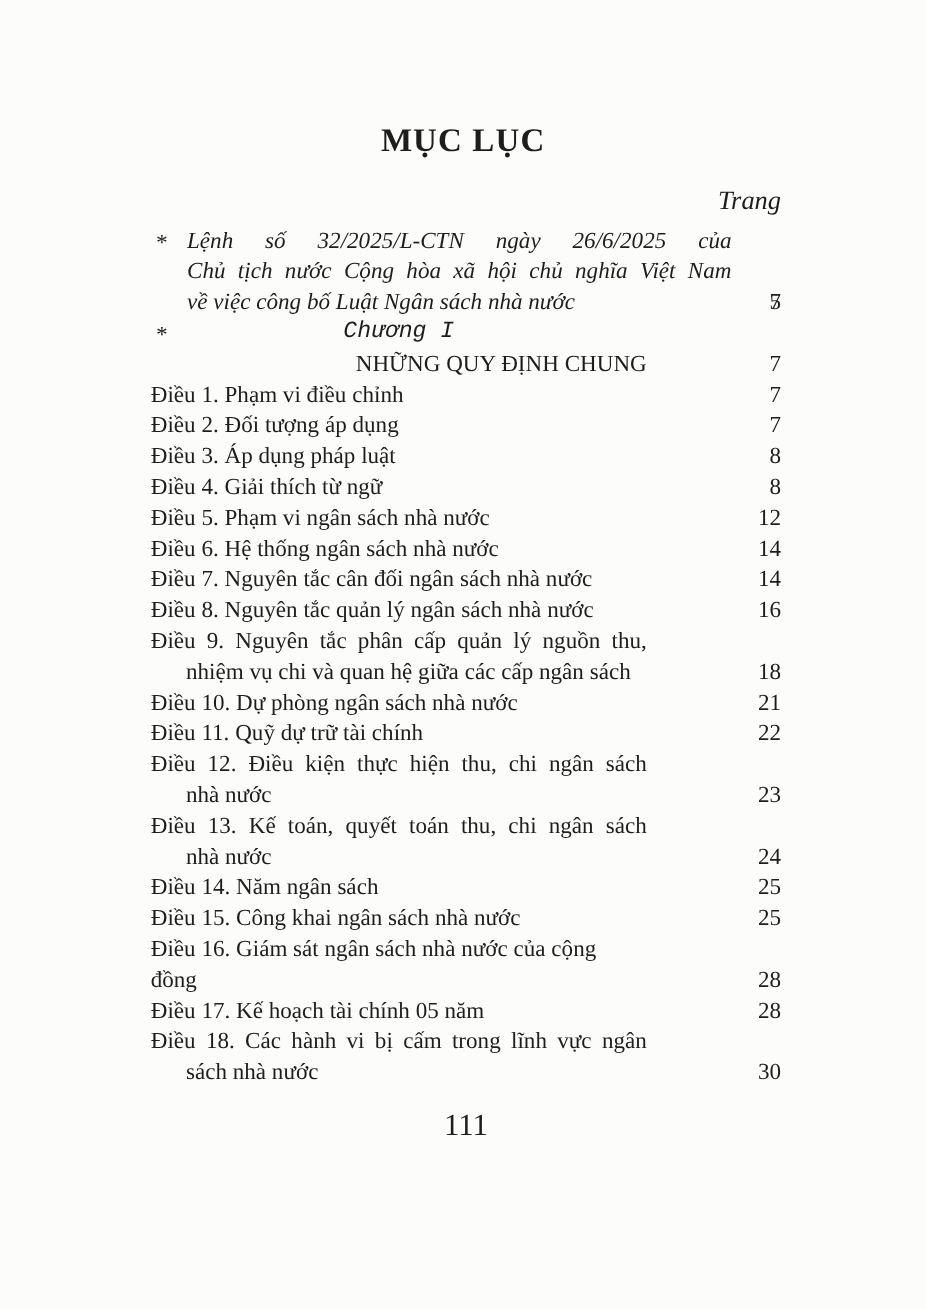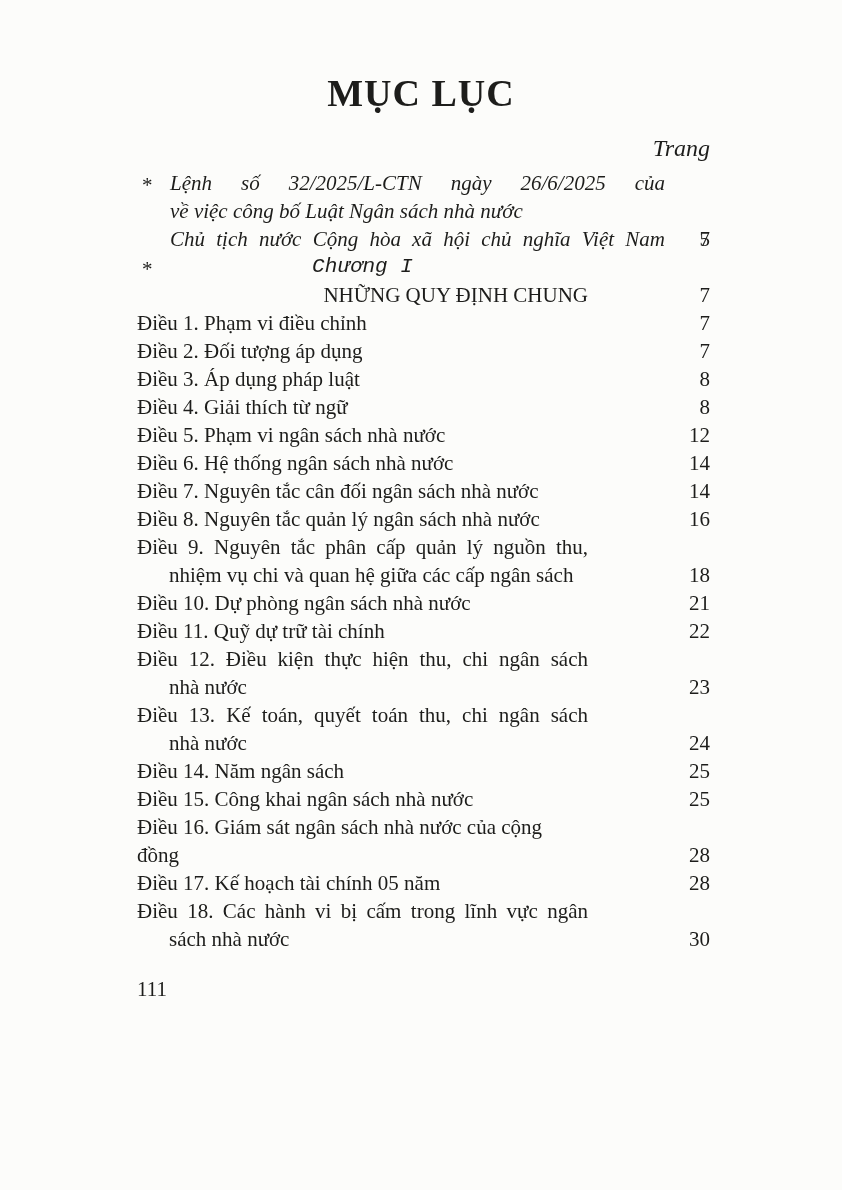--- a/index.html
+++ b/index.html
@@ -7,23 +7,23 @@
     width:842px;height:1190px;
     background:#f4f4f2;
     font-family:"Liberation Serif","DejaVu Serif",serif;
     color:#1d1d1b;
   }
   .sheet{
     position:relative;width:842px;height:1190px;overflow:hidden;
     background:#fcfcfa;
   }
   .title{
-    margin:0;padding-top:76px;
+    margin:0;padding-top:111px;
     text-align:center;
-    font-size:38px;line-height:34px;font-weight:700;letter-spacing:1px;
+    font-size:30px;line-height:34px;font-weight:700;letter-spacing:1px;
   }
   .col{width:573px;margin-left:137px;}
   .trang{
     margin-top:24px;
     text-align:right;
     font-style:italic;
     font-size:24px;line-height:28px;
   }
   .toc{
     margin-top:7px;
@@ -43,36 +43,36 @@
     font-style:italic;
   }
   .starred .line.cont{padding-left:0;}
   .chapter-number{font-style:italic;text-align:center;}
   .chapter-number .line{text-align:center;font-family:Liberation Mono, monospace;}
   .chapter-title{text-align:center;}
   .chapter-title .line{text-align:right;}
   .folio{
     width:573px;margin-left:137px;
     margin-top:22px;
-    text-align:left;
-    font-size:21px;line-height:28px;
+    text-align:center;
+    font-size:28px;line-height:28px;
   }
 </style>
 </head>
 <body>
 
 <div class="sheet">
   <h1 class="title">MỤC LỤC</h1>
   <div class="col trang">Trang</div>
   <div class="col toc">
       <div class="entry starred">
         <span class="marker">*</span>
         <div class="line fill">Lệnh số 32/2025/L-CTN ngày 26/6/2025 của</div>
+        <div class="line fill cont">Chủ tịch nước Cộng hòa xã hội chủ nghĩa Việt Nam</div>
         <div class="line cont">về việc công bố Luật Ngân sách nhà nước</div>
-        <div class="line fill cont">Chủ tịch nước Cộng hòa xã hội chủ nghĩa Việt Nam</div>
         <span class="pg">5</span>
       </div>
       <div class="entry starred">
         <span class="marker">*</span>
         <span class="pg">7</span>
       </div>
       <div class="entry chapter-number">
         <div class="line">Chương I</div>
       </div>
       <div class="entry chapter-title">

